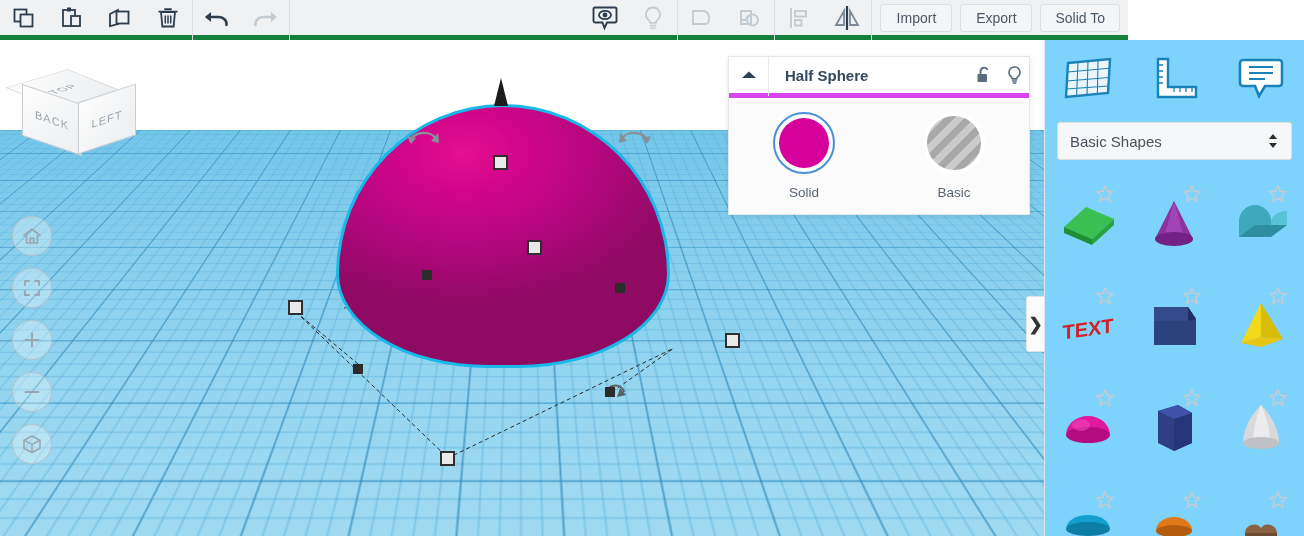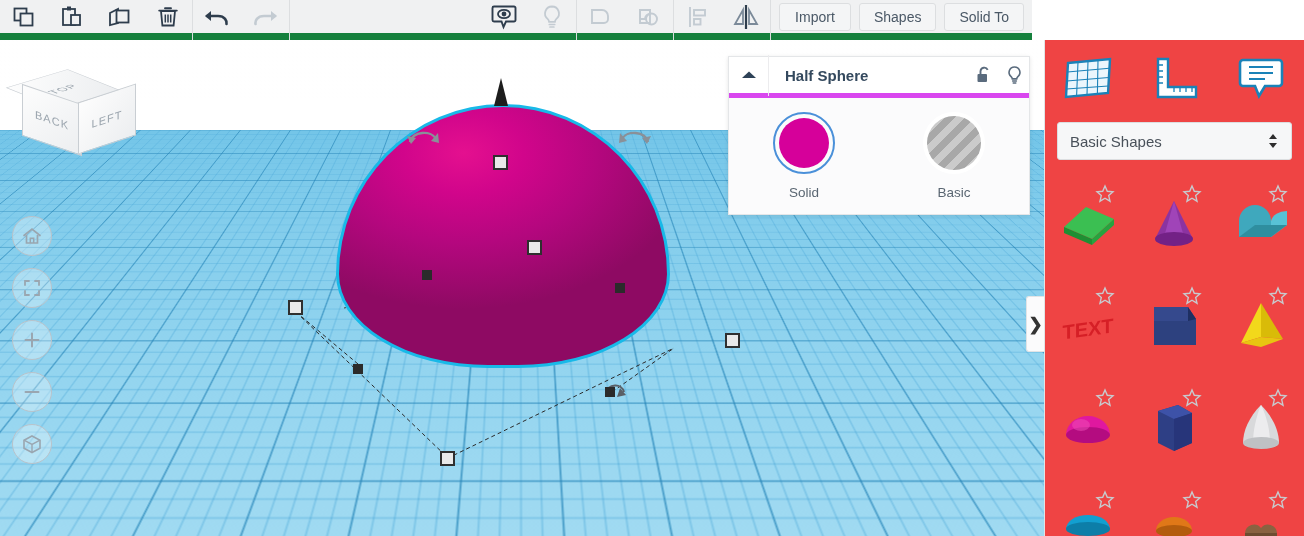--- a/index.html
+++ b/index.html
@@ -7,23 +7,23 @@
     width: 1304px; height: 536px;
     overflow: hidden;
     font-family: "Liberation Sans", sans-serif;
     background: #ffffff;
   }
   #app { position: relative; width: 1304px; height: 536px; }
 
   
   #toolbar {
     position: absolute; left: 0; top: 0;
-    width: 1032px; height: 40px;
+    width: 1128px; height: 40px;
     background: #f0f1f2;
-    border-bottom: 7px solid #15803d;
+    border-bottom: 5px solid #15803d;
     display: flex; align-items: stretch;
   }
   .tb-group { display: flex; align-items: center; height: 100%; }
   .tb-sep { width: 1px; height: 40px; background: #dcdee0; }
   .tb-btn {
     width: 48px; height: 40px;
     display: flex; align-items: center; justify-content: center;
     cursor: pointer;
   }
   .tb-btn svg { display: block; }
@@ -188,21 +188,21 @@
     width: 54px; height: 54px; border-radius: 50%;
     background: repeating-linear-gradient(135deg,#a8a8a8 0 7px,#cbcbcb 7px 14px);
     box-shadow: 0 0 0 4px #ffffff;
   }
   .sw-label { margin-top: 11px; font-size: 13.5px; color: #5a6672; }
 
   
   #sidebar {
     position: absolute; left: 1044px; top: 40px;
     width: 260px; height: 496px;
-    background: #ef4444;
+    background: #7dd3fc;
     border-left: 1px solid #e2e4e6;
     overflow: hidden;
   }
   #side-icons { height: 76px; display: flex; align-items: center; }
   .side-icon {
     flex: 1; display: flex; align-items: center; justify-content: center;
     cursor: pointer;
   }
   #shape-select {
     margin: 6px 12px 0 12px;
@@ -326,21 +326,21 @@
           <path d="M17 3 V27" stroke="#2e3d4d" stroke-width="2.2"></path>
           <path d="M14 8 L14 22 L6 22 Z" fill="none" stroke="#7b8a99" stroke-width="1.8"></path>
           <path d="M20 8 L20 22 L28 22 Z" fill="none" stroke="#7b8a99" stroke-width="1.8"></path>
         </svg>
       </div>
     </div>
     <div class="tb-sep"></div>
 
     <div class="top-right">
       <div class="top-btn">Import</div>
-      <div class="top-btn">Shapes</div>
+      <div class="top-btn">Export</div>
       <div class="top-btn">Solid To</div>
     </div>
   </div>
 
   <div id="viewport">
     <div id="workplane-wrap">
       <div id="workplane"></div>
     </div>
     <div id="plane-fade"></div>
 

